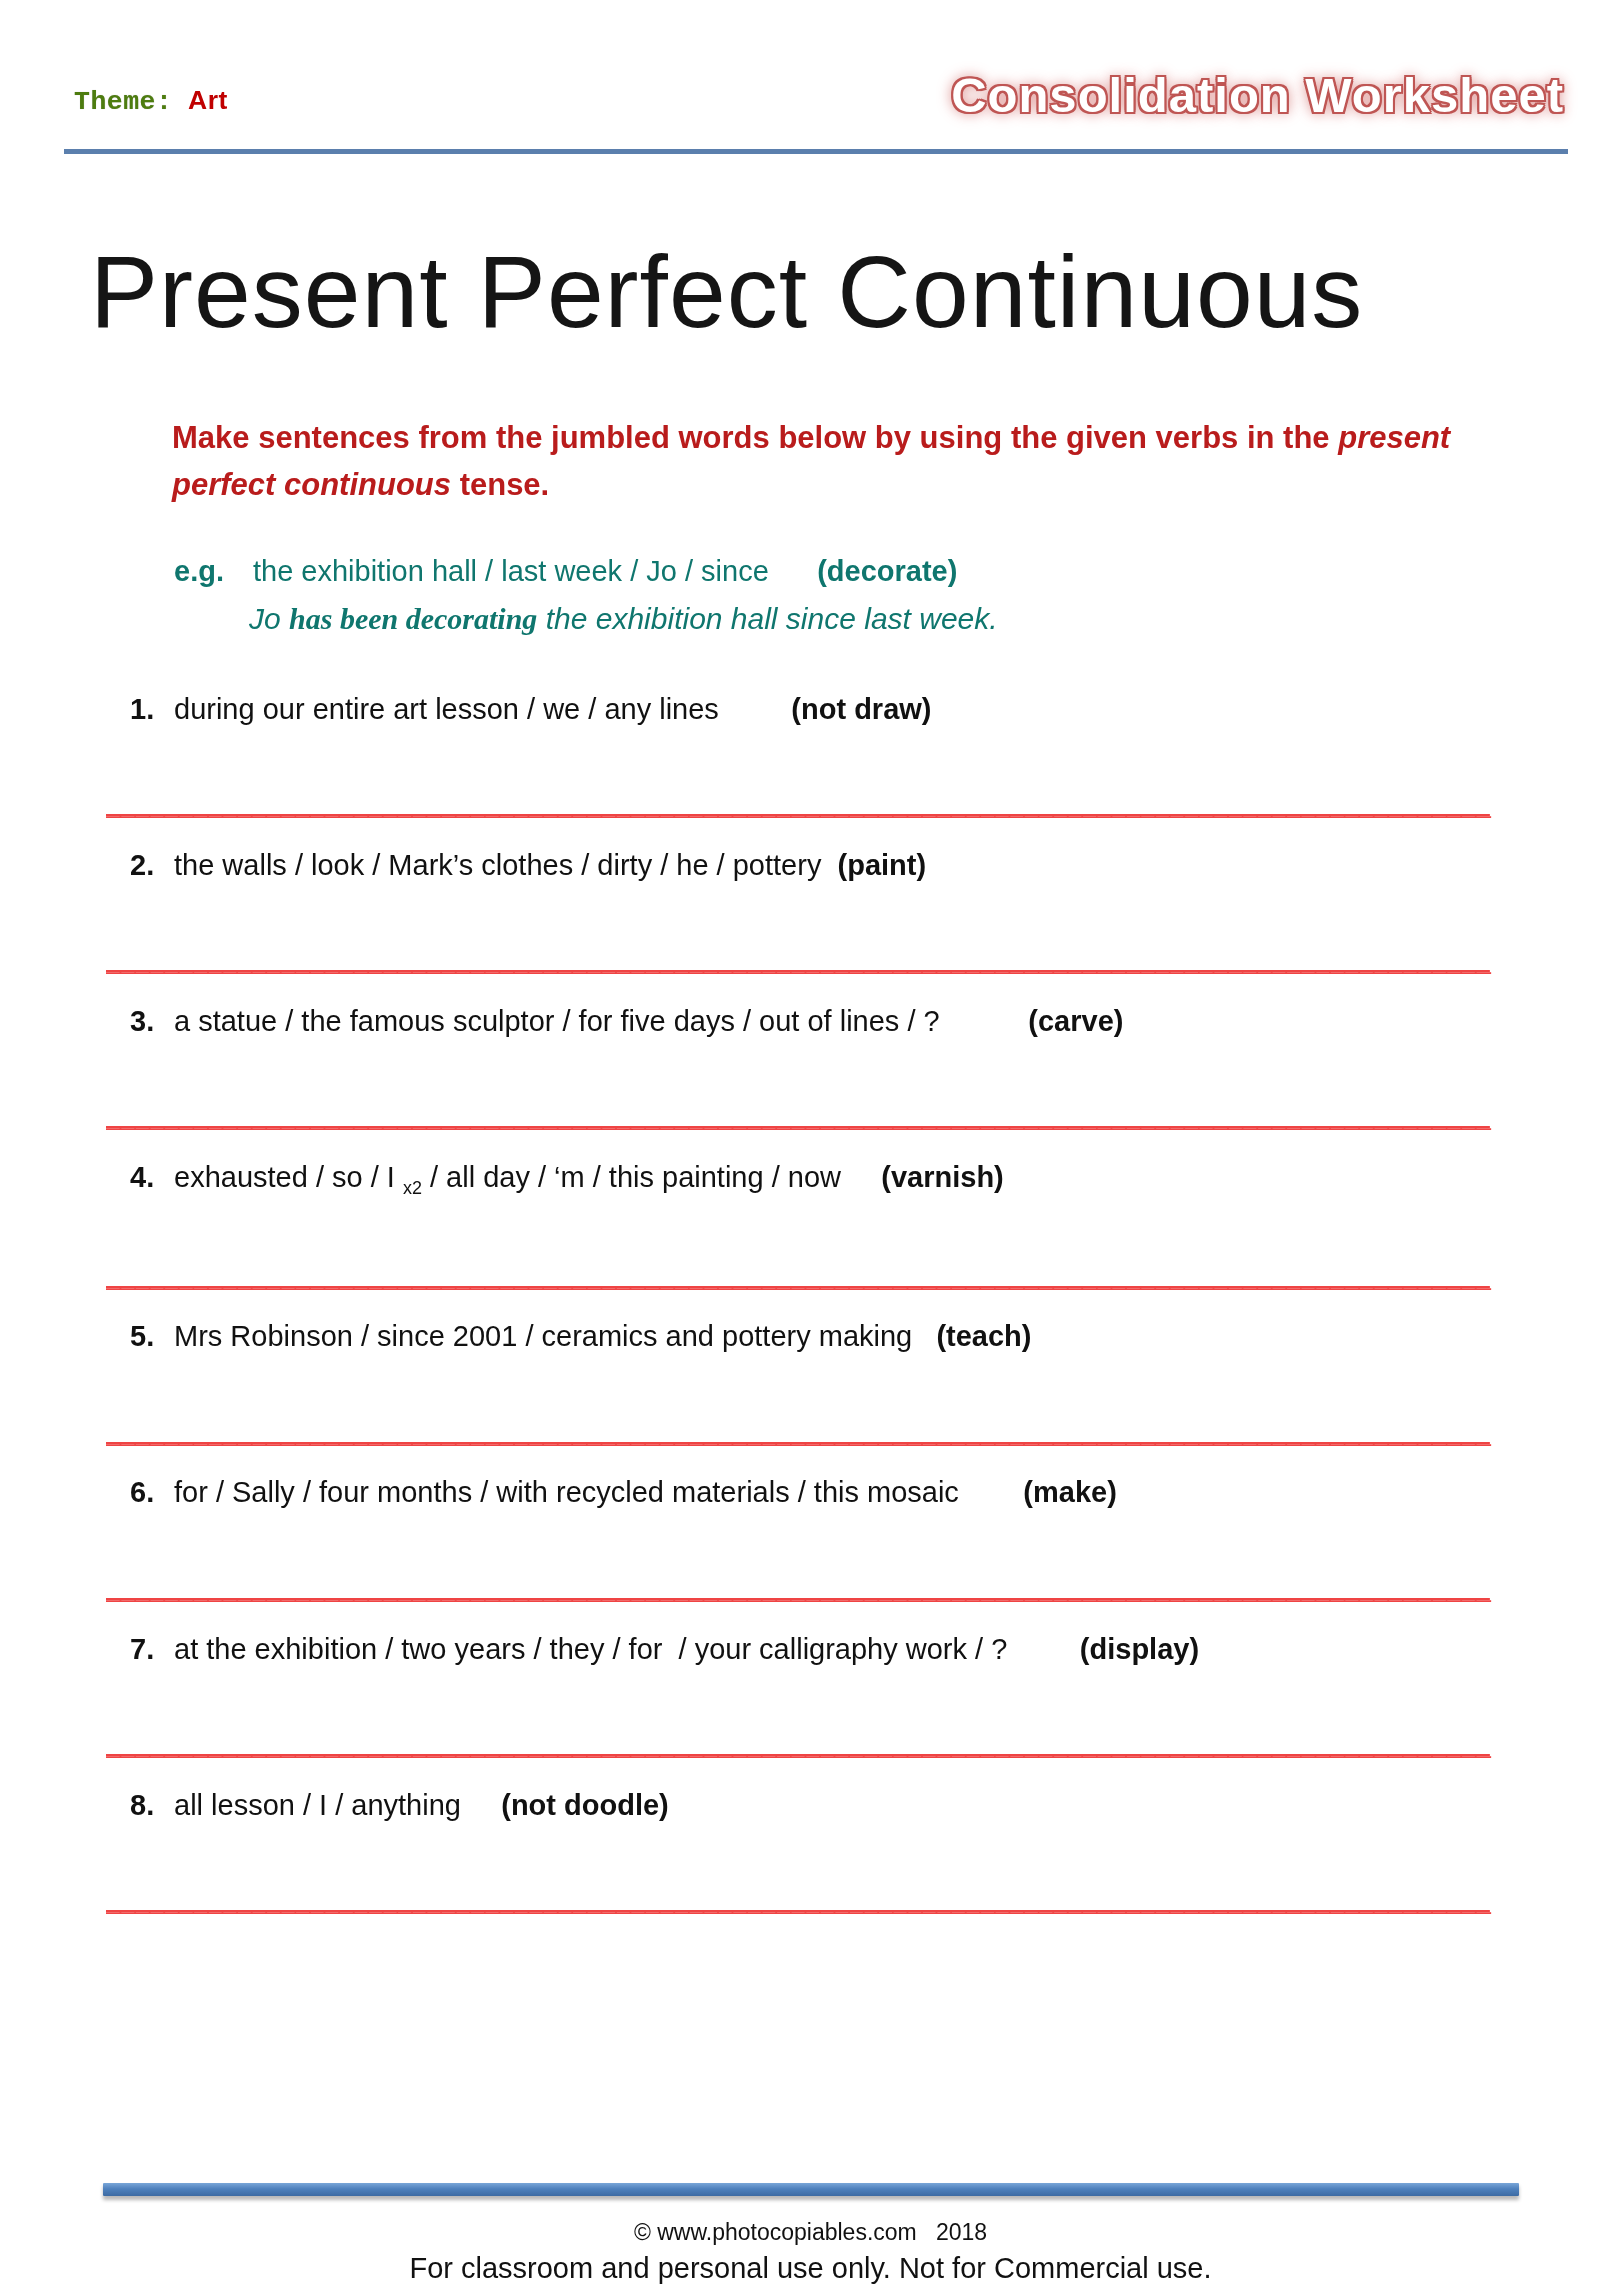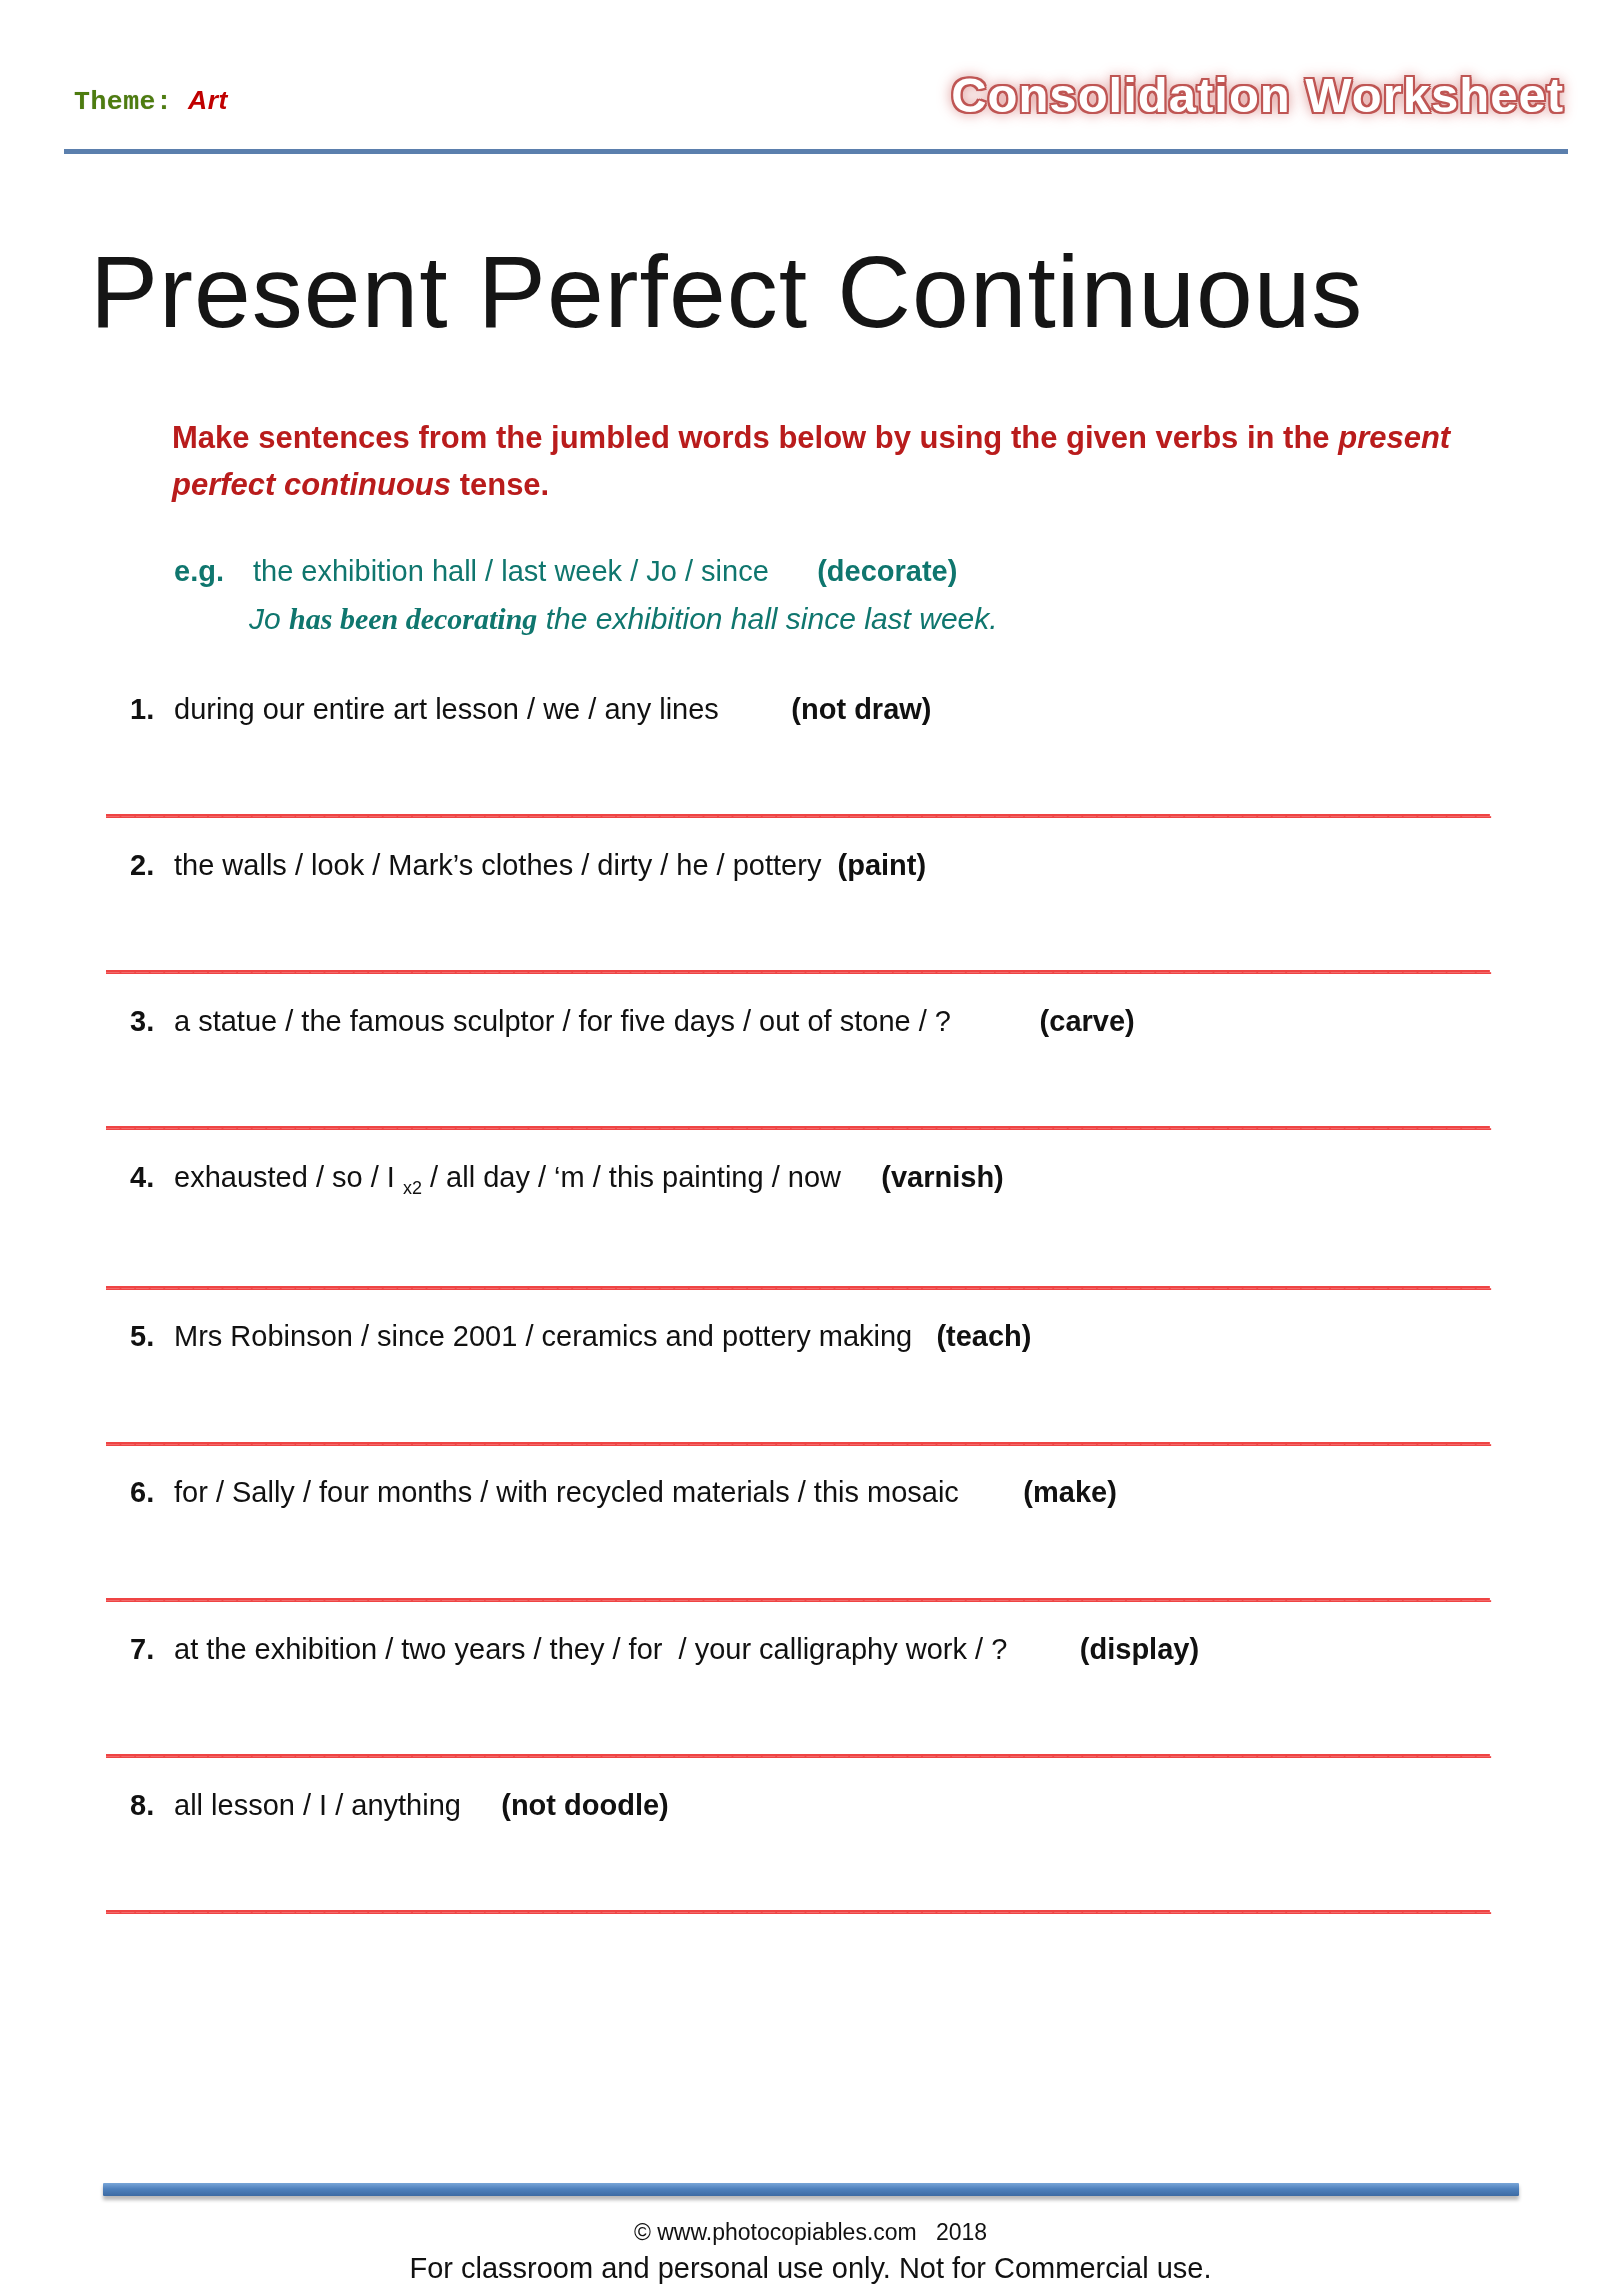--- a/index.html
+++ b/index.html
@@ -18,21 +18,21 @@
 
   
   .header {
     display: flex;
     justify-content: space-between;
     align-items: flex-start;
     padding: 67px 57px 0 74px;
   }
   .theme { font-size: 26.5px; font-weight: 700; letter-spacing: 0.5px; margin-top: 17.6px; }
   .theme-word { color: #4d7c0f; text-shadow: 0 0 1px #bdbdbd; font-family: Liberation Mono, monospace; }
-  .theme-art { color: #c00000; margin-left: 7.8px; font-style: italic; }
+  .theme-art { color: #c00000; margin-left: 7.8px; }
   .badge {
     font-size: 49px;
     font-weight: 800;
     letter-spacing: 1px;
     color: #ffffff;
     text-shadow:
       -2px 0 0 #bf5654, 2px 0 0 #bf5654, 0 -2px 0 #bf5654, 0 2px 0 #bf5654,
       -2px -2px 0 #bf5654, 2px 2px 0 #bf5654, -2px 2px 0 #bf5654, 2px -2px 0 #bf5654,
       0 0 11.8px #dc9290, 0 0 17.6px #e6adab;
   }
@@ -142,21 +142,21 @@
 
     <div class="q-block">
       <div class="q-row">
         <span class="q-num">2.</span><span class="q-text pre"><span>the walls / look / Mark’s clothes / dirty / he / pottery  </span></span><span class="q-verb">(paint)</span>
       </div>
       <div class="answer-line">_______________________________________________________________________________________________</div>
     </div>
 
     <div class="q-block">
       <div class="q-row">
-        <span class="q-num">3.</span><span class="q-text pre"><span>a statue / the famous sculptor / for five days / out of stone / ?           </span></span><span class="q-verb">(carve)</span>
+        <span class="q-num">3.</span><span class="q-text pre"><span>a statue / the famous sculptor / for five days / out of lines / ?           </span></span><span class="q-verb">(carve)</span>
       </div>
       <div class="answer-line">_______________________________________________________________________________________________</div>
     </div>
 
     <div class="q-block">
       <div class="q-row">
         <span class="q-num">4.</span><span class="q-text pre"><span>exhausted / so / I </span><span class="sub">x2</span><span> / all day / ‘m / this painting / now     </span></span><span class="q-verb">(varnish)</span>
       </div>
       <div class="answer-line">_______________________________________________________________________________________________</div>
     </div>

